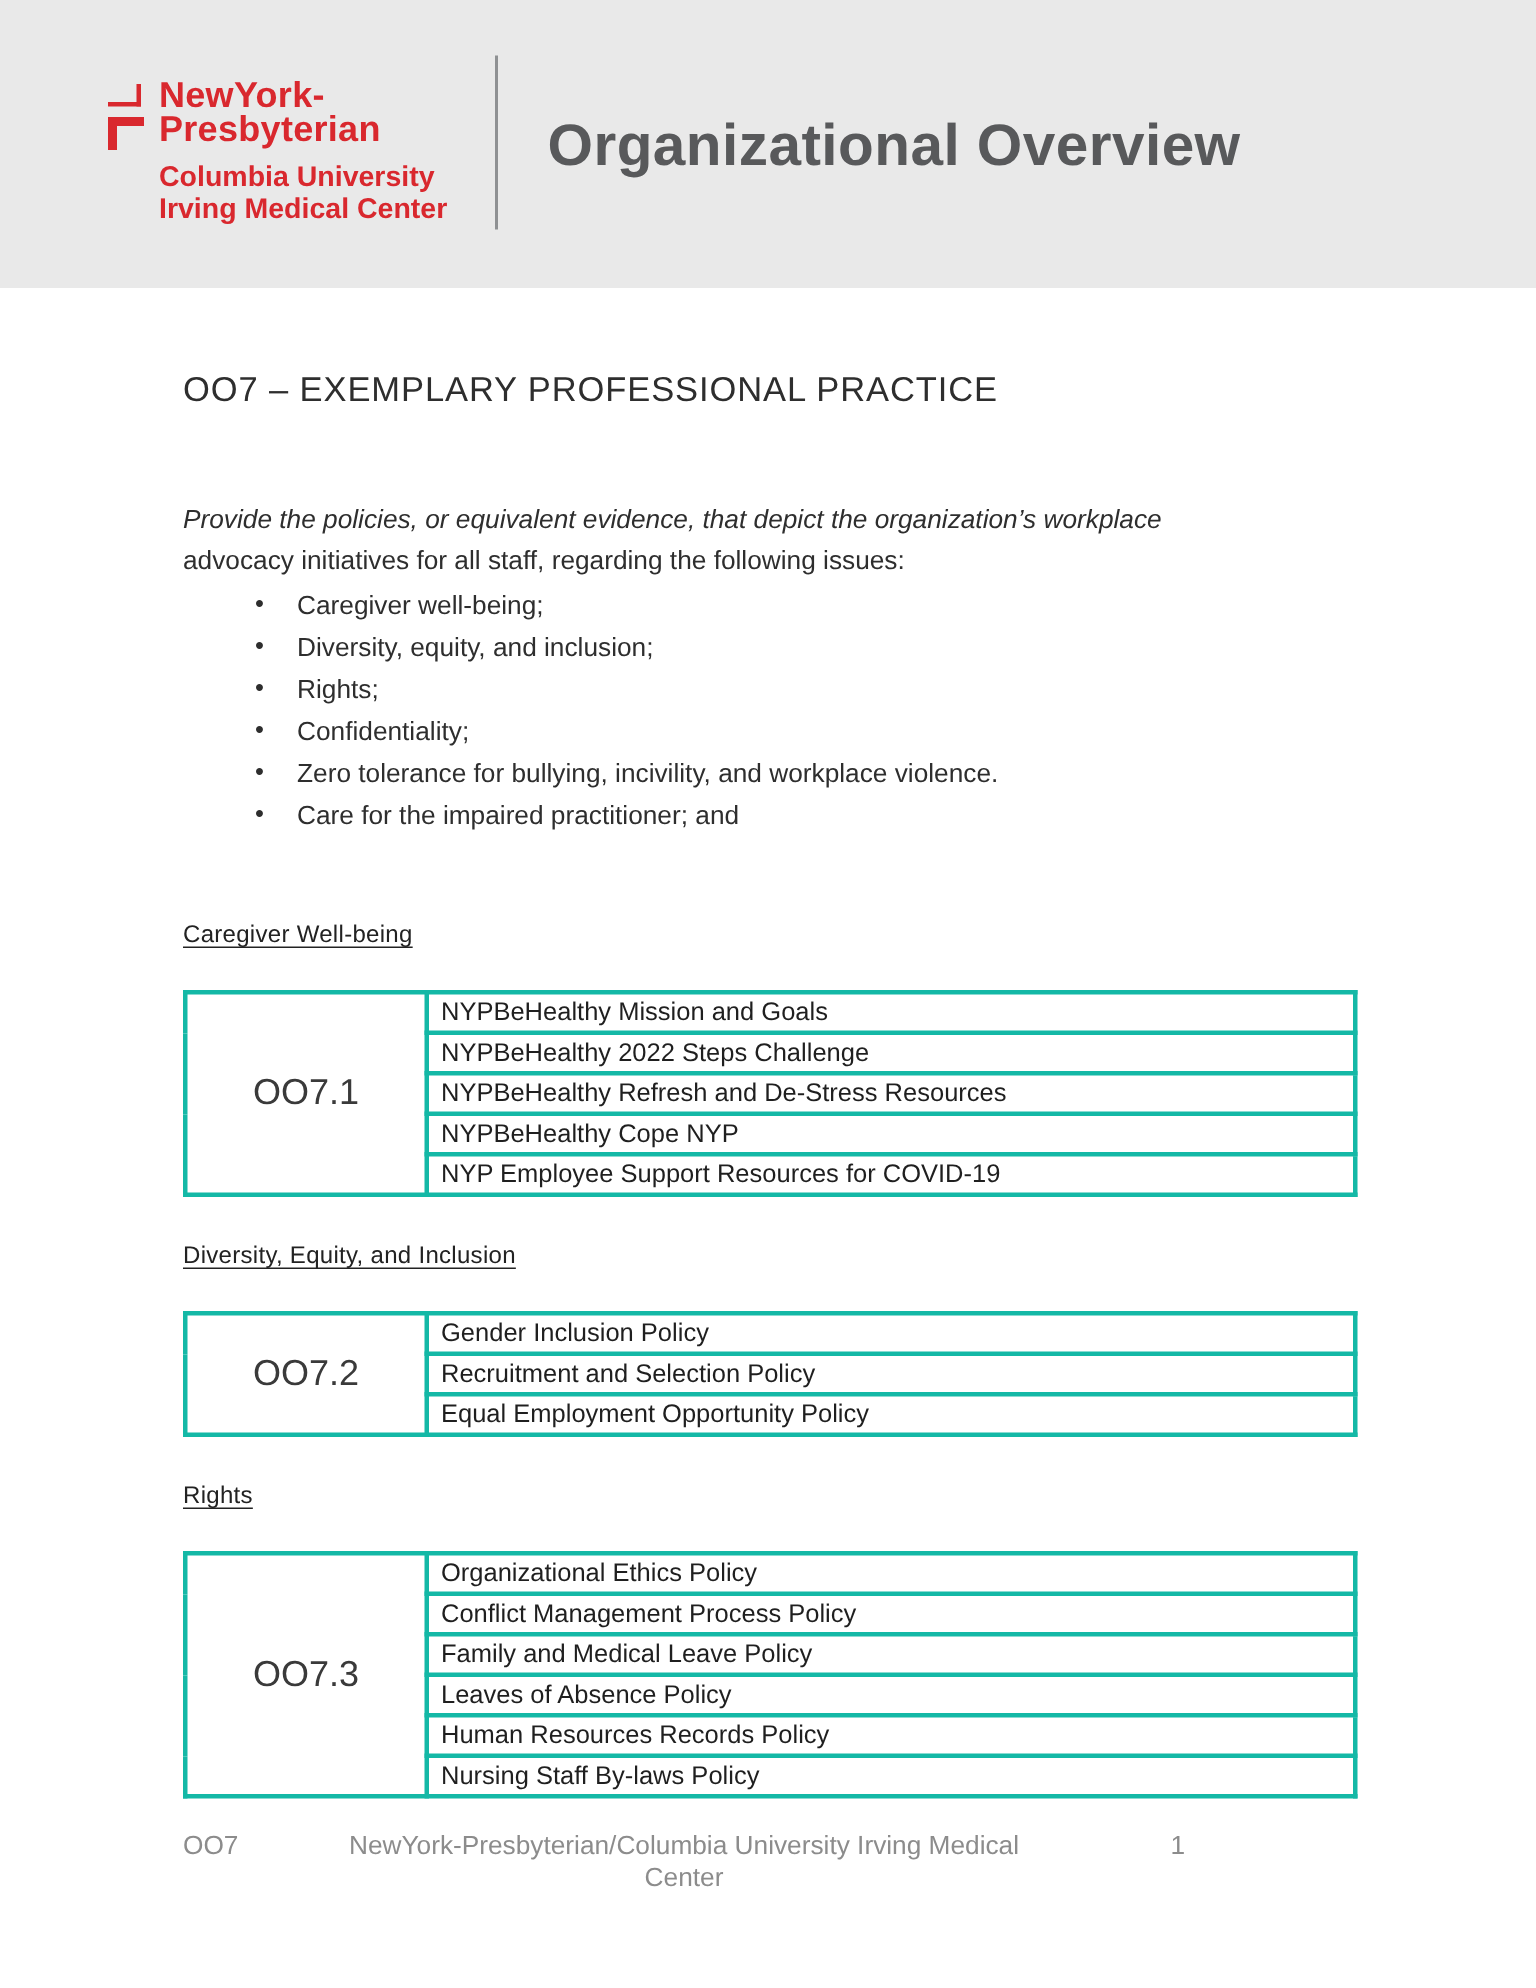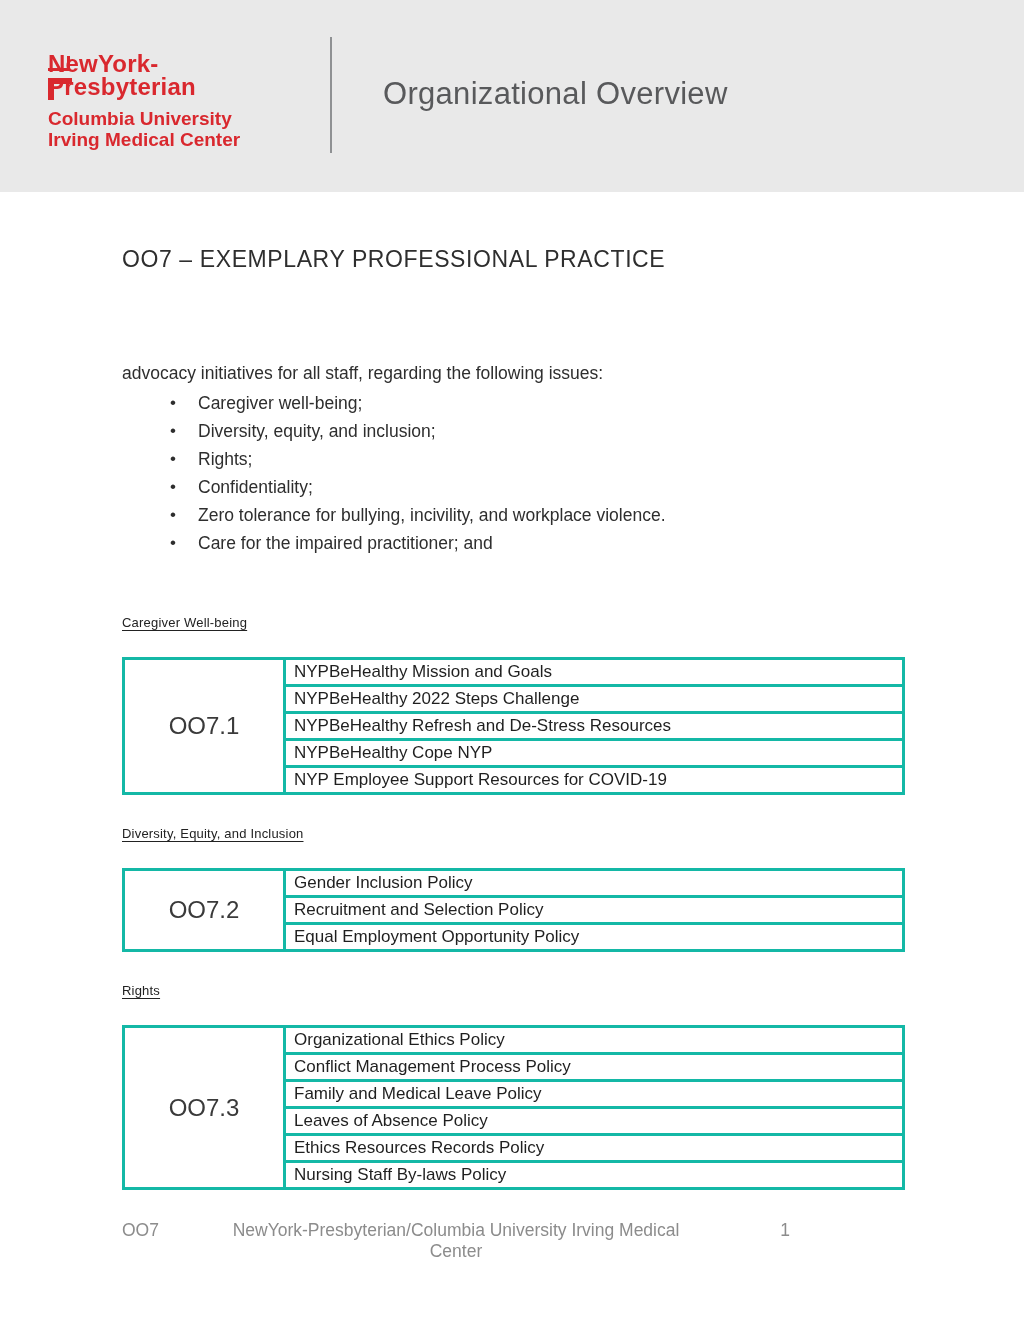--- a/index.html
+++ b/index.html
@@ -17,23 +17,22 @@
   .header {
     position: absolute;
     top: 0; left: 0;
     width: 1024px;
     height: 192px;
     background: #e9e9e9;
   }
   .logo-block {
     position: absolute;
     top: 52px;
-    left: 48px;
+    left: 72px;
     display: flex;
-    flex-direction: column;
   }
   .logo-marks {
     width: 30px;
     margin-right: 4px;
     position: relative;
   }
   .bracket-top {
     position: absolute;
     top: 4px; left: 0;
     width: 22px; height: 15px;
@@ -61,23 +60,23 @@
     line-height: 21px;
   }
   .header-divider {
     position: absolute;
     top: 37px; left: 330px;
     width: 2px; height: 116px;
     background: #8f9193;
   }
   .header-title {
     position: absolute;
-    top: 76px; left: 383px;
-    font-size: 31px;
-    font-weight: normal;
+    top: 76px; left: 365px;
+    font-size: 39px;
+    font-weight: bold;
     color: #58595b;
     letter-spacing: 0.3px;
   }
 
   
   .content {
     position: absolute;
     top: 192px; left: 0;
     width: 1024px;
     padding: 0 119px 0 122px;
@@ -107,21 +106,21 @@
     font-size: 17.5px;
     color: #2e2e2e;
   }
   ul.issue-list li::before {
     content: "•";
     position: absolute;
     left: 48px;
     font-size: 17px;
   }
   .section-heading {
-    font-size: 13px;
+    font-size: 16px;
     color: #222222;
     text-decoration: underline;
     text-underline-offset: 3px;
     letter-spacing: 0.2px;
     font-weight: 400;
   }
   .sh-1 { margin-top: 58px; }
   .sh-2 { margin-top: 31px; }
   .sh-3 { margin-top: 31px; }
 
@@ -189,21 +188,21 @@
     </div>
     <div class="header-divider"></div>
     <div class="header-title">Organizational Overview</div>
   </div>
 
   <div class="content">
 
     <h1 class="doc-heading">OO7 – EXEMPLARY PROFESSIONAL PRACTICE</h1>
 
     <p class="intro">
-      <br>
+      <span class="italic-line">Provide the policies, or equivalent evidence, that depict the organization’s workplace</span><br>
       <span>advocacy initiatives for all staff, regarding the following issues:</span>
     </p>
 
     <ul class="issue-list">
       <li>Caregiver well-being;</li>
       <li>Diversity, equity, and inclusion;</li>
       <li>Rights;</li>
       <li>Confidentiality;</li>
       <li>Zero tolerance for bullying, incivility, and workplace violence.</li>
       <li>Care for the impaired practitioner; and</li>
@@ -257,21 +256,21 @@
       <tr>
             <td>Conflict Management Process Policy</td>
           </tr>
       <tr>
             <td>Family and Medical Leave Policy</td>
           </tr>
       <tr>
             <td>Leaves of Absence Policy</td>
           </tr>
       <tr>
-            <td>Ethics Resources Records Policy</td>
+            <td>Human Resources Records Policy</td>
           </tr>
       <tr>
             <td>Nursing Staff By-laws Policy</td>
           </tr>
     </tbody>
       </table>
 
   </div>
 
   <div class="footer">

